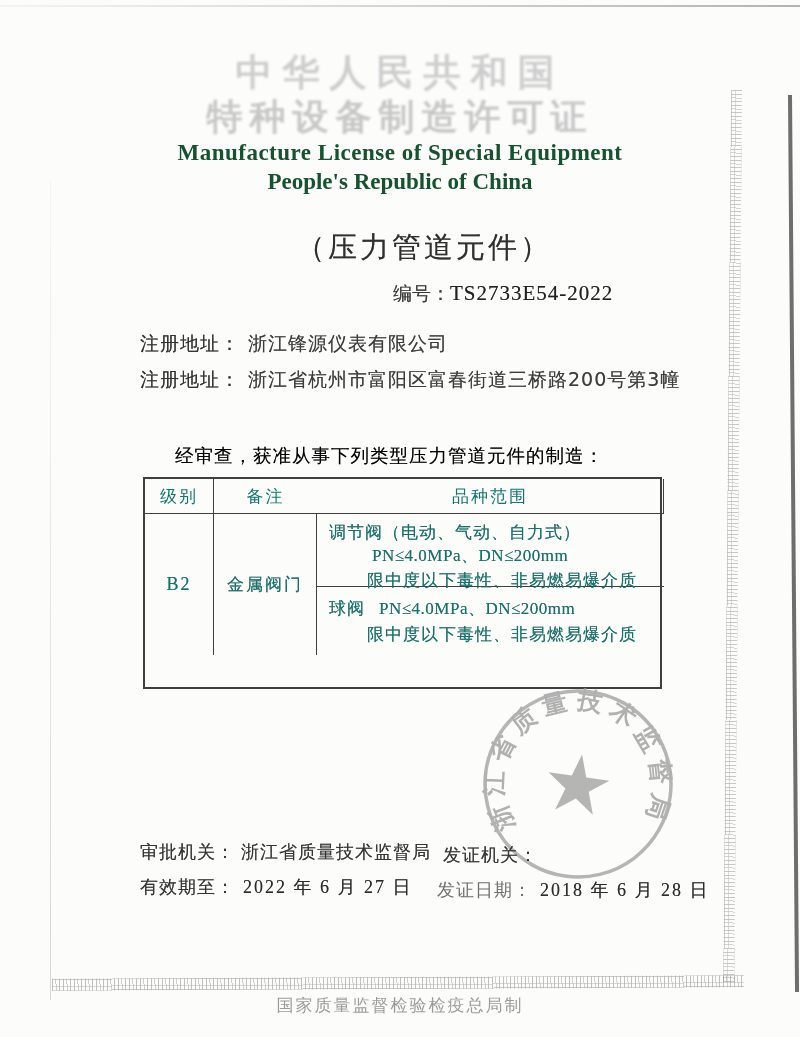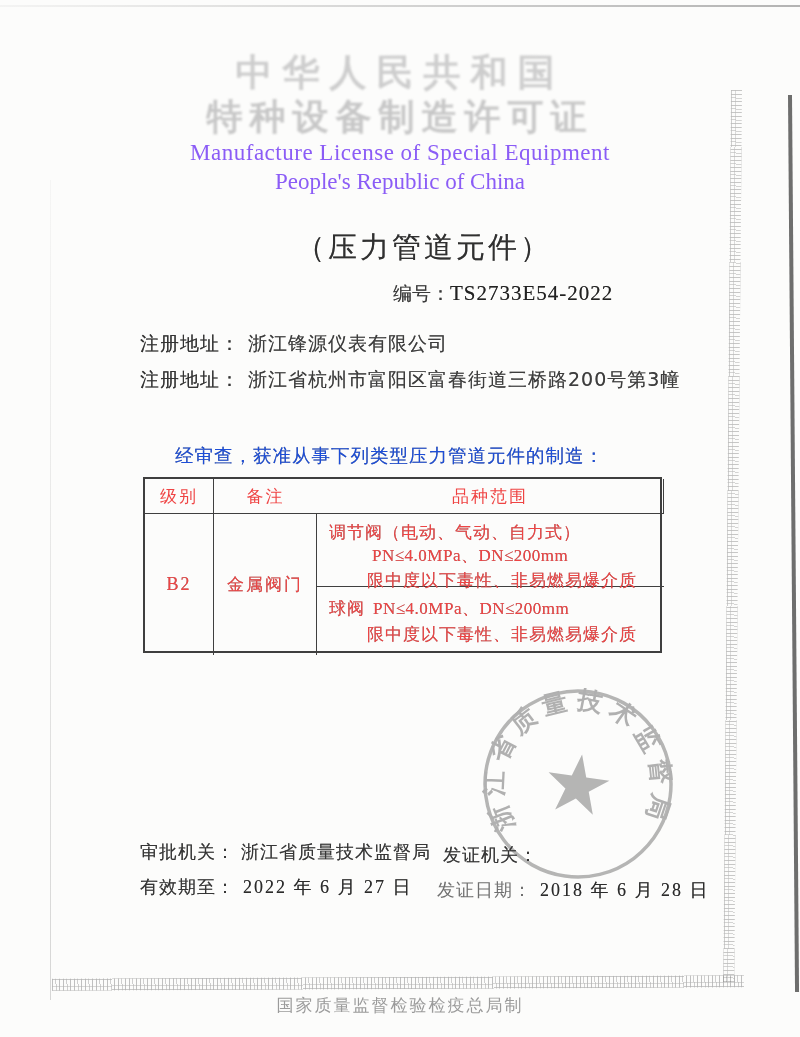--- a/index.html
+++ b/index.html
@@ -13,59 +13,59 @@
   .scan-text{text-shadow:0 0 .5px rgba(40,40,40,.55);}
   
   .cn-title{
     left:0;width:800px;text-align:center;color:#cdcdcd;
     filter:blur(.8px);font-weight:600;
   }
   .cn-title1{top:48px;font-size:37px;letter-spacing:10px;}
   .cn-title2{top:93px;font-size:36px;letter-spacing:7px;color:#c7c7c7;}
   
   .en-title{
-    left:0;width:800px;text-align:center;color:#8b5cf6;
-    font-family:"Liberation Serif","DejaVu Serif",serif;font-weight:400;
+    left:0;width:800px;text-align:center;color:#14532d;
+    font-family:"Liberation Serif","DejaVu Serif",serif;font-weight:700;
     filter:blur(.3px);
   }
   .en-title1{top:140px;font-size:23px;letter-spacing:.5px;}
   .en-title2{top:169px;font-size:23px;}
   
   .scope{top:228px;left:0;width:848px;text-align:center;font-size:29px;
     letter-spacing:3px;color:#303030;}
   
   .lic-row{top:281px;left:393px;font-size:19px;color:#3a3a3a;}
   .lic-no{font-family:"Liberation Serif","DejaVu Serif",serif;font-size:21px;color:#222;letter-spacing:1px;}
   
   .info-line{font-size:19px;color:#333;letter-spacing:1px;}
   .company-line{top:331px;left:140px;}
   .address-line{top:367px;left:140px;}
   .info-line .val{margin-left:8px;color:#3d3d3d;}
-  .statement{top:443px;left:175px;font-size:18.5px;color:#1d4ed8;letter-spacing:1px;}
+  .statement{top:443px;left:175px;font-size:18.5px;color:#000000;letter-spacing:1px;}
   
   .cert-table{
-    top:477px;left:143px;width:519px;height:176px;
+    top:477px;left:143px;width:519px;height:212px;
     display:grid;grid-template-columns:69px 103px 347px;
     grid-template-rows:35px 73px 68px;
     border:2px solid #3f3f3f;box-sizing:border-box;
-    font-size:17px;color:#ef4444;
+    font-size:17px;color:#0f766e;
   }
   .cert-table>div{box-sizing:border-box;}
   .cell-center{display:flex;align-items:center;justify-content:center;letter-spacing:2px;}
   .th{border-bottom:1.5px solid #3f3f3f;}
   .br{border-right:1.5px solid #3f3f3f;}
   .cell-level{grid-row:2/4;grid-column:1;font-family:"Liberation Serif","DejaVu Serif",serif;font-size:18px;}
   .cell-cat{grid-row:2/4;grid-column:2;}
   .cell-remark1{grid-row:2;grid-column:3;border-bottom:1.5px solid #3f3f3f;padding-top:6px;line-height:24px;}
   .cell-remark2{grid-row:3;grid-column:3;padding-top:9px;line-height:25px;}
   .rl1{padding-left:12px;letter-spacing:1px;}
   .rl2{padding-left:55px;}
   .rl3{padding-left:50px;letter-spacing:1px;}
   .mono-spec{font-family:"Liberation Serif","DejaVu Serif",serif;letter-spacing:.5px;}
-  .valve-name{letter-spacing:1px;margin-right:8px;font-family:Liberation Mono, monospace;}
+  .valve-name{letter-spacing:1px;margin-right:14px;font-family:Liberation Mono, monospace;}
   
   .seal{top:688px;left:478px;width:200px;height:192px;opacity:.72;filter:blur(.35px);}
   
   .field{font-size:18px;color:#363636;letter-spacing:1px;}
   .approve-row{top:840px;left:140px;}
   .issue-org{top:843px;left:443px;}
   .valid-row{top:875px;left:140px;}
   .issue-date-row{top:878px;left:437px;color:#6f6f6f;}
   .date-val{font-family:"Liberation Serif","DejaVu Serif",serif;color:#2b2b2b;letter-spacing:2px;margin-left:8px;}
   .field .val{margin-left:6px;}

